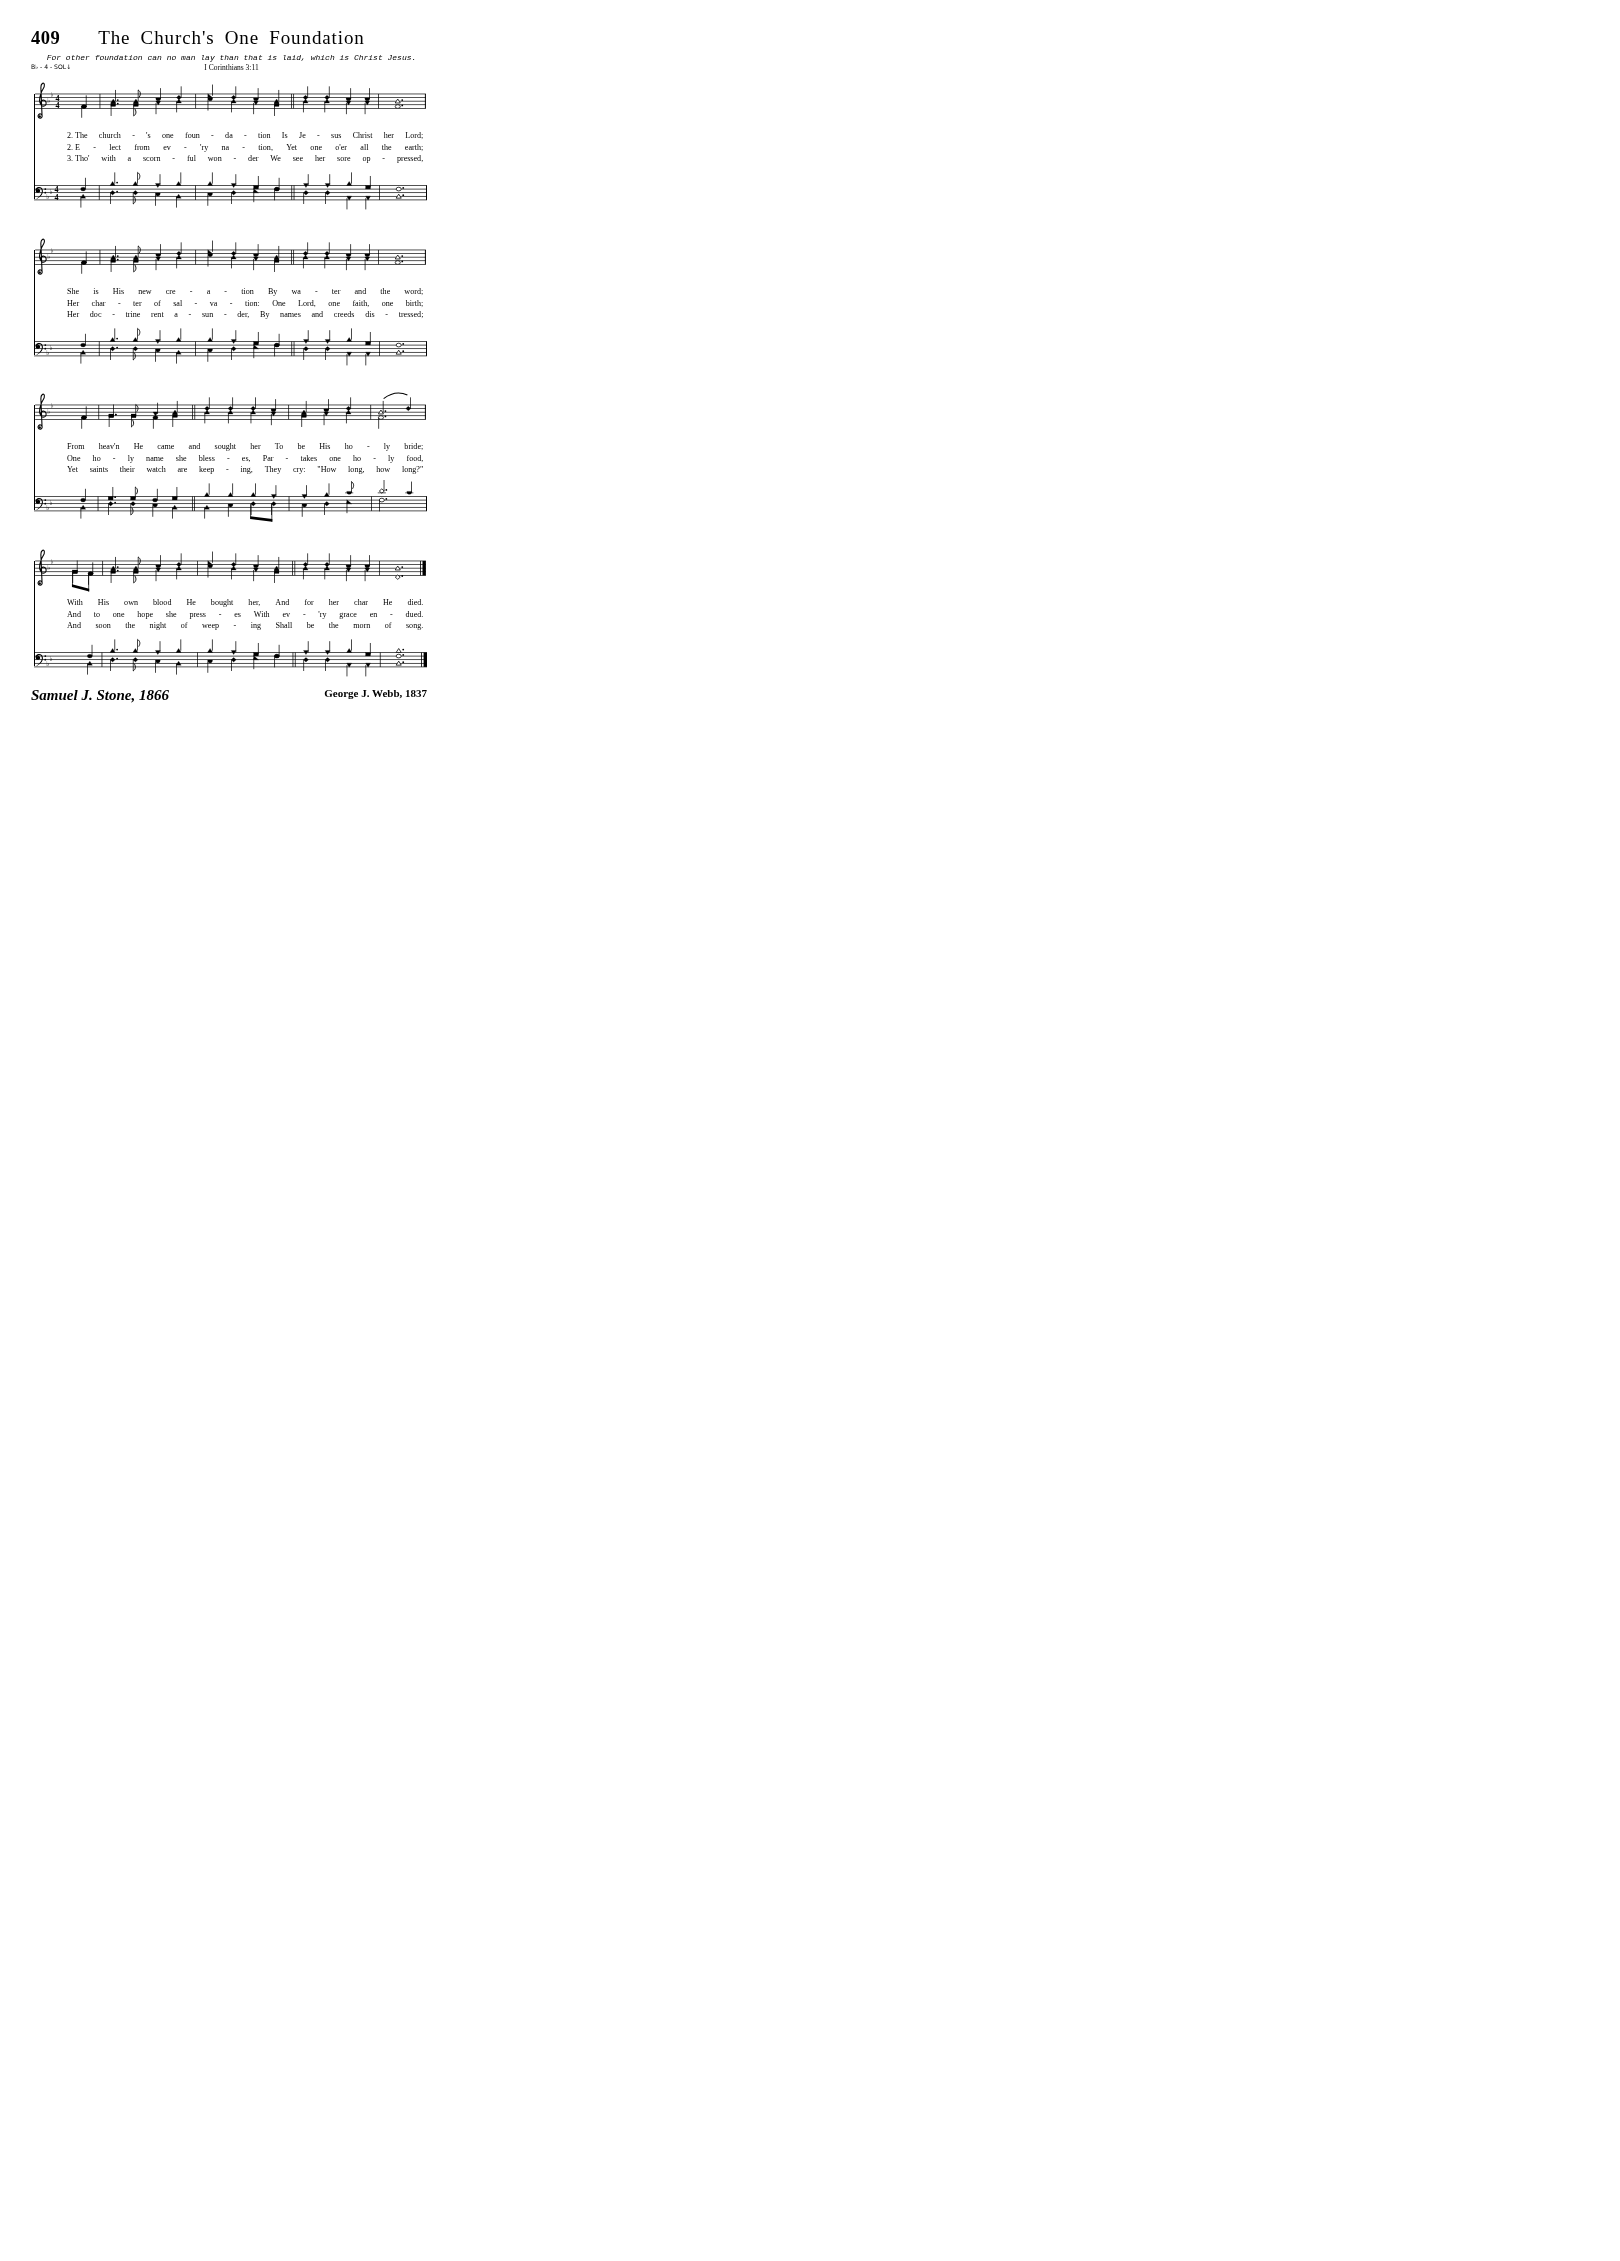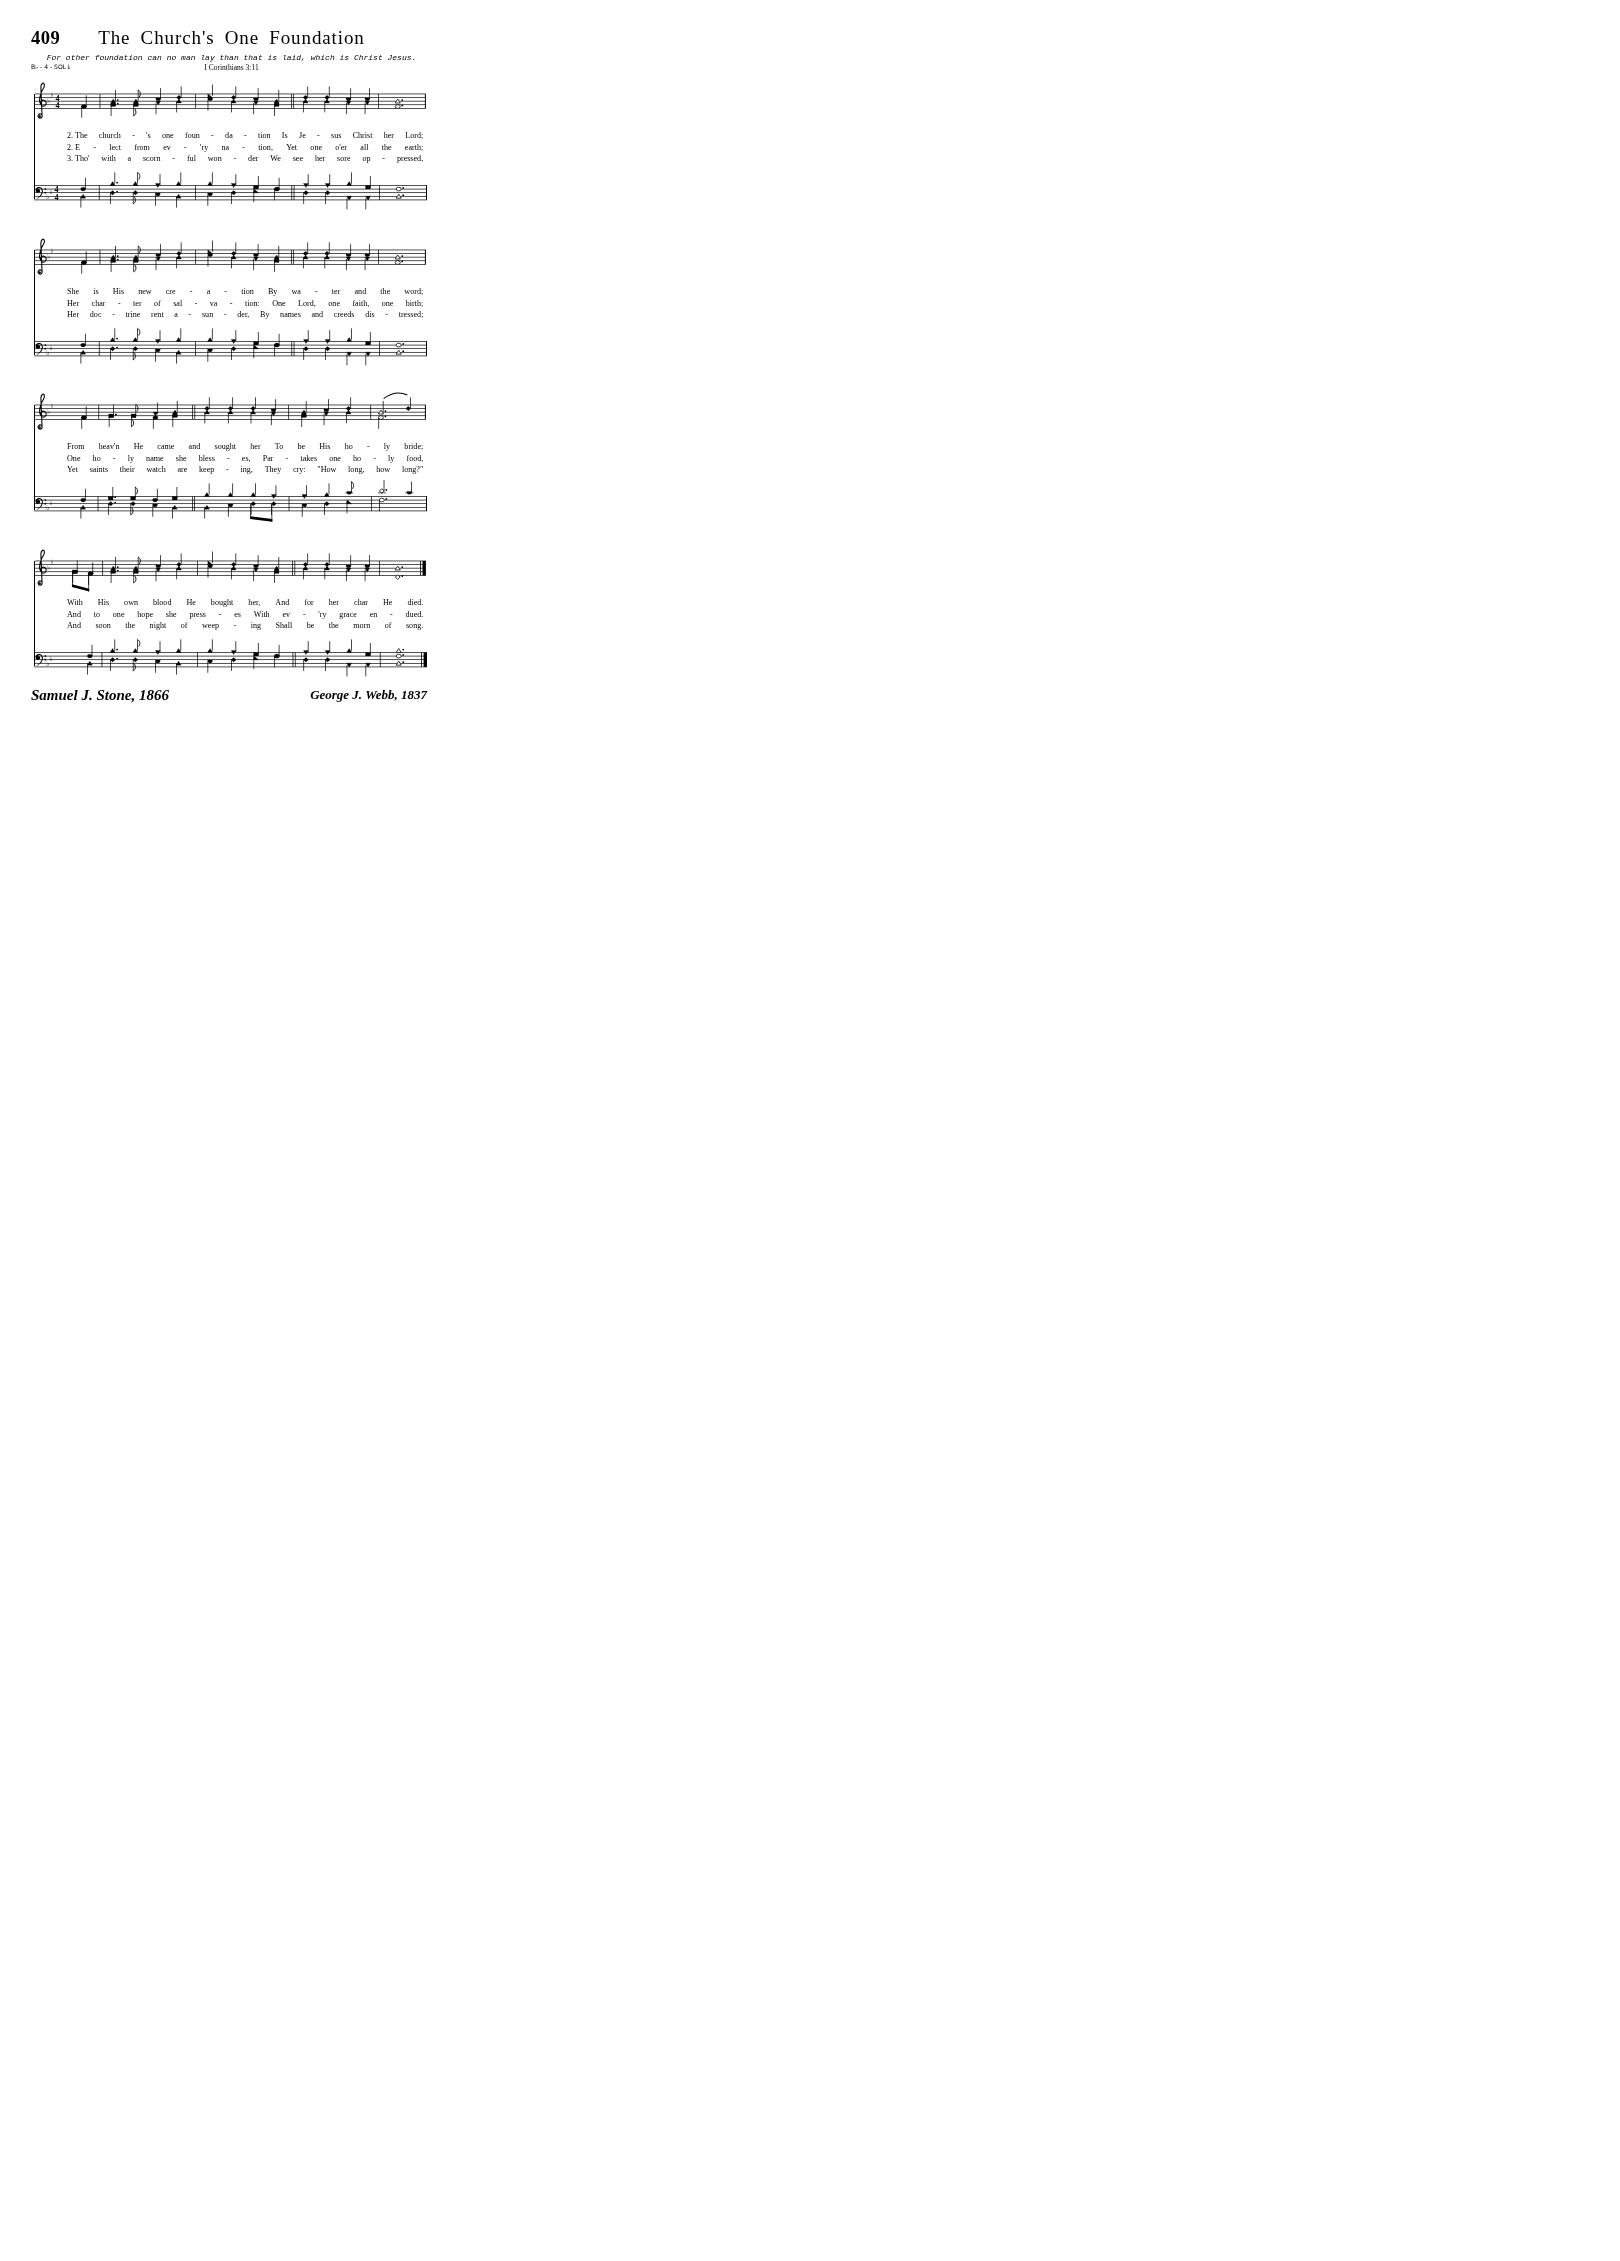--- a/index.html
+++ b/index.html
@@ -11,21 +11,21 @@
   .hymn-subtitle{left:0;right:0;top:53px;text-align:center;font-style:italic;font-size:8px;font-family:Liberation Mono, monospace;}
   .key-line{left:31px;top:63px;font-family:"DejaVu Sans","Liberation Sans",sans-serif;font-size:6.1px;}
   .scripture{left:0;right:0;top:63px;text-align:center;font-size:7.5px;}
   .system{position:absolute;left:34px;width:393px;}
   .sysline{position:absolute;left:0;top:18px;width:1.1px;height:105px;background:#000;}
   svg.staff{display:block;}
   .lyrics{height:39px;padding:0.9px 0 0 0;}
   .lyric-line{display:flex;justify-content:space-between;align-items:baseline;
       font-size:8.1px;line-height:11.8px;padding:0 3.6px 0 33px;white-space:nowrap;}
   .credit-author{left:31px;top:687px;font-size:15px;font-weight:700;font-style:italic;}
-  .credit-composer{right:36px;top:687px;font-size:13px;font-weight:700;font-style:italic;}
+  .credit-composer{right:36px;top:687px;font-size:11px;font-weight:700;}
 </style>
 </head>
 <body>
 
 <div class="abs hymn-number">409</div>
 <div class="abs hymn-title">The Church's One Foundation</div>
 <div class="abs hymn-subtitle">For other foundation can no man lay than that is laid, which is Christ Jesus.</div>
 <div class="abs key-line">B♭ - 4 - SOL↓</div>
 <div class="abs scripture">I Corinthians 3:11</div>
 

